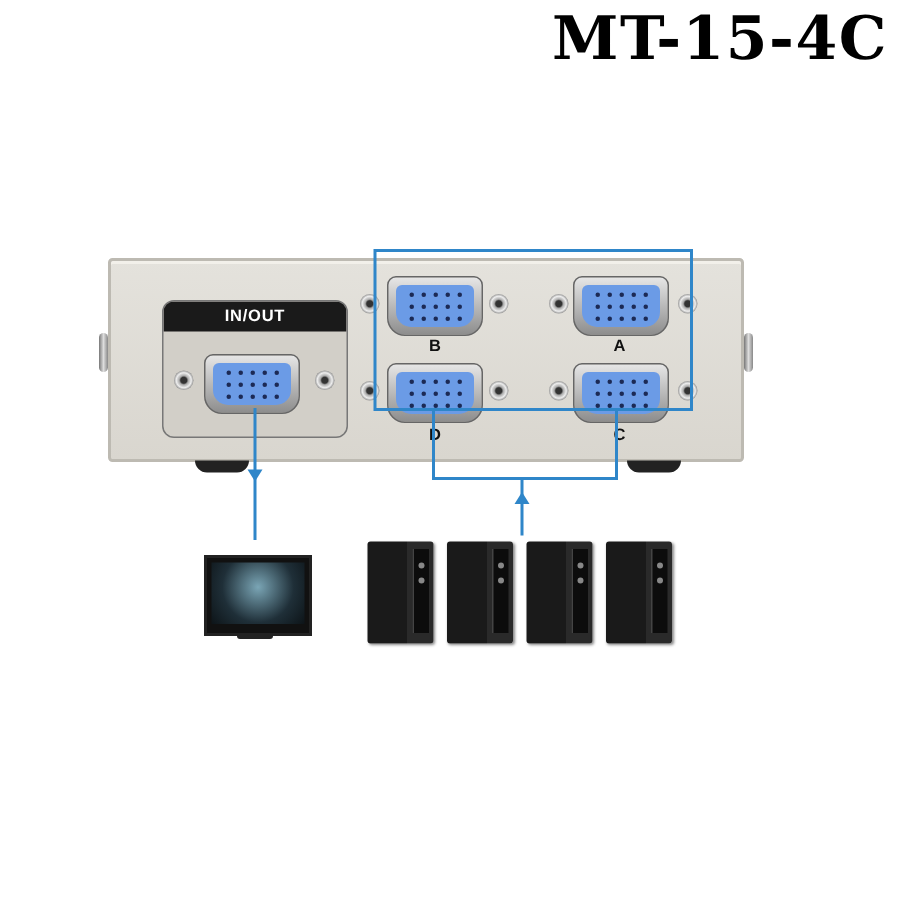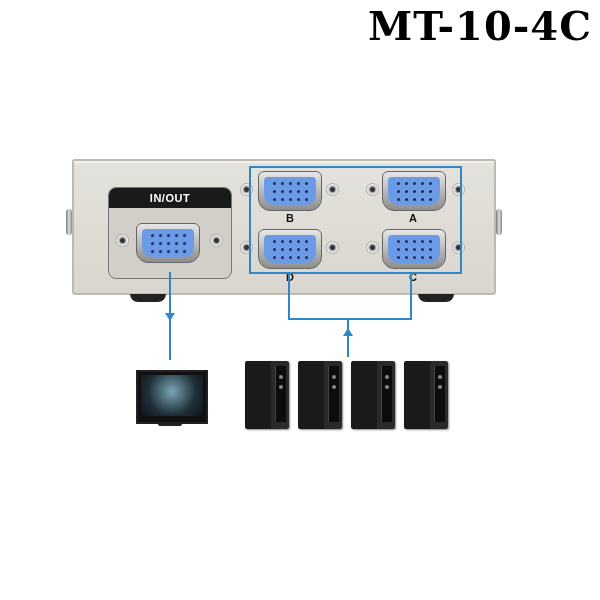--- a/index.html
+++ b/index.html
@@ -1,18 +1,18 @@
 <!DOCTYPE html>
 <html><head>
 <meta charset="utf-8">
 <style>
   html,body{margin:0;padding:0;background:#ffffff;}
   body{width:600px;height:600px;position:relative;overflow:hidden;font-family:"Liberation Sans",sans-serif;}
   .title{position:absolute;right:8px;top:2px;font-family:"DejaVu Serif",serif;font-weight:bold;font-size:40px;letter-spacing:1px;color:#000;}
-  .device{position:absolute;left:72px;top:159px;width:420px;height:132px;background:linear-gradient(#e4e2dc,#d9d6cf);border:2px solid #bdbab2;border-radius:3px;box-shadow:inset 0 2px 0 #f2f0ea;}
+  .device{position:absolute;left:72px;top:172px;width:420px;height:132px;background:linear-gradient(#e4e2dc,#d9d6cf);border:2px solid #bdbab2;border-radius:3px;box-shadow:inset 0 2px 0 #f2f0ea;}
   .side-knob{position:absolute;width:6px;height:26px;background:linear-gradient(90deg,#777,#ddd,#888);border-radius:3px;top:48px;}
   .foot{position:absolute;width:36px;height:8px;background:#222;border-radius:0 0 8px 8px;bottom:-9px;}
   .inout-panel{position:absolute;left:34px;top:26px;width:122px;height:90px;border:1px solid #777;border-radius:8px;background:#d2cfc8;overflow:hidden;}
   .inout-label{height:20px;background:#1a1a1a;color:#fff;font-size:11px;font-weight:bold;text-align:center;line-height:20px;letter-spacing:0.5px;}
   .vga{position:absolute;width:62px;height:38px;background:linear-gradient(#e6e6e6,#8d8d8d);border-radius:6px 6px 12px 12px;border:1px solid #666;}
   .vga-inner{position:absolute;left:5px;top:5px;right:5px;bottom:5px;background:#6b9be6;border-radius:4px 4px 10px 10px;display:flex;flex-direction:column;justify-content:space-around;align-items:center;padding:2px 0;box-sizing:border-box;}
   .pin-row{display:flex;gap:5px;}
   .pin{width:3px;height:3px;background:#1c2a55;border-radius:50%;}
   .screw{position:absolute;width:13px;height:13px;border-radius:50%;background:radial-gradient(circle,#333 0 2px,#aaa 3px,#eee 5px,#777 7px);}
   .port-label{position:absolute;font-size:11px;font-weight:bold;color:#111;}
@@ -23,21 +23,21 @@
   .monitor{position:absolute;left:136px;top:370px;width:68px;height:50px;background:#111;border:2px solid #222;}
   .monitor-screen{position:absolute;left:3px;top:3px;right:3px;bottom:6px;background:radial-gradient(circle at 50% 40%,#7aa5b5,#1f2f38 60%,#0d1418);}
   .monitor-stand{position:absolute;left:158px;top:422px;width:24px;height:4px;background:#222;border-radius:2px;}
   .pc{position:absolute;top:361px;width:44px;height:68px;background:linear-gradient(90deg,#1a1a1a 0 60%,#2a2a2a 60% 100%);border-radius:2px;box-shadow:1px 1px 2px #888;}
   .pc-panel{position:absolute;right:3px;top:5px;width:10px;height:56px;background:#0c0c0c;border-left:1px solid #444;}
   .pc-btn{position:absolute;right:6px;width:4px;height:4px;border-radius:50%;background:#888;}
 </style>
 </head>
 <body>
 
-<div class="title">MT-10-4C</div>
+<div class="title">MT-15-4C</div>
 
 <div class="device">
   <div class="side-knob" style="left:-8px"></div>
   <div class="side-knob" style="right:-8px"></div>
   <div class="foot" style="left:56px"></div>
   <div class="foot" style="right:40px"></div>
 
   <div class="inout-panel">
     <div class="inout-label">IN/OUT</div>
   </div>

